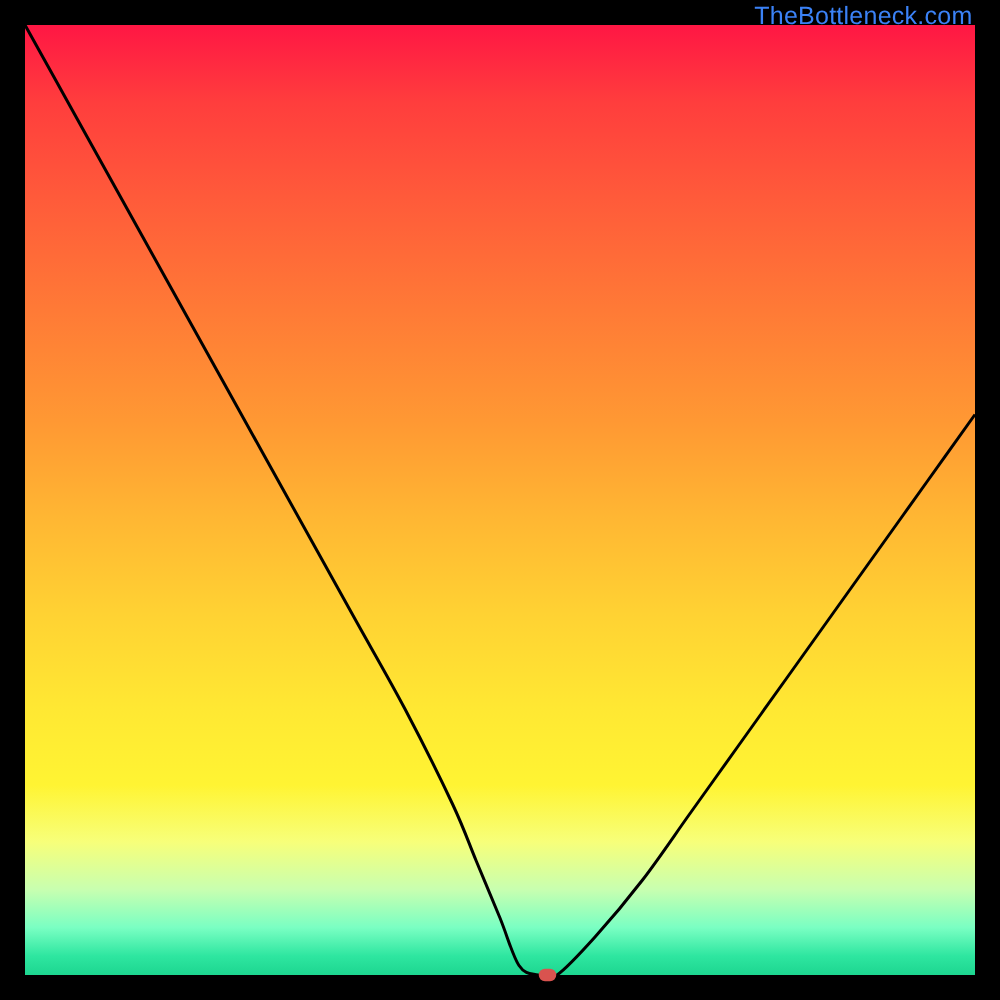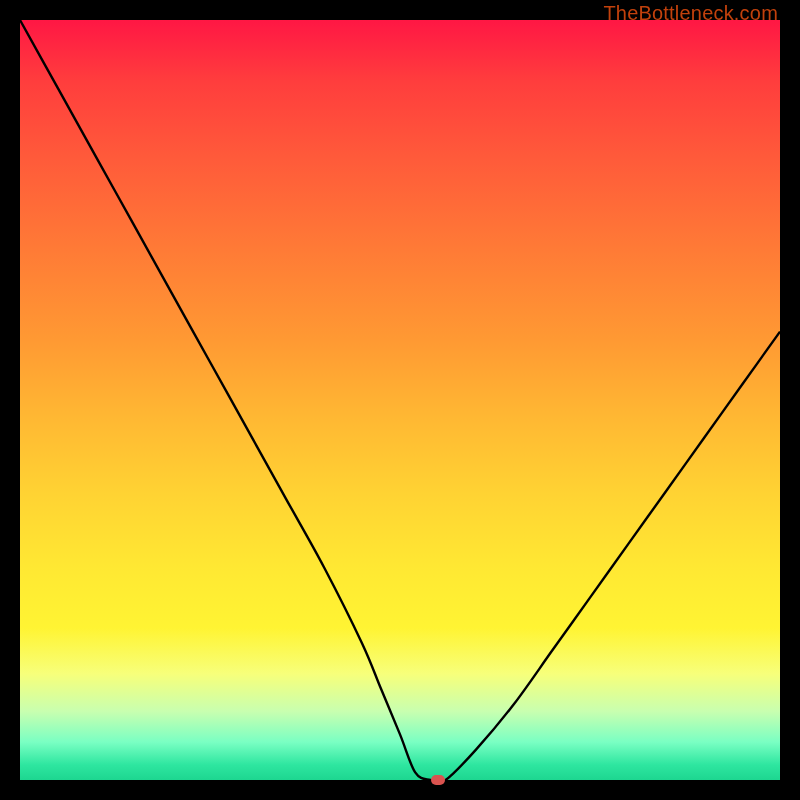--- a/index.html
+++ b/index.html
@@ -38,21 +38,21 @@
       #c8ffb0 91%,
       #7affc3 95%,
       #2ee6a0 98%,
       #1dd690 100%
     );
   }
   .watermark {
     position: absolute;
     right: 22px;
     top: 2px;
-    color: #c2410c;
+    color: #3b82f6;
     font-size: 20px;
     font-weight: 500;
     letter-spacing: 0.2px;
     user-select: none;
   }
   svg.curve {
     position: absolute;
     left: 0;
     top: 0;
     width: 760px;

